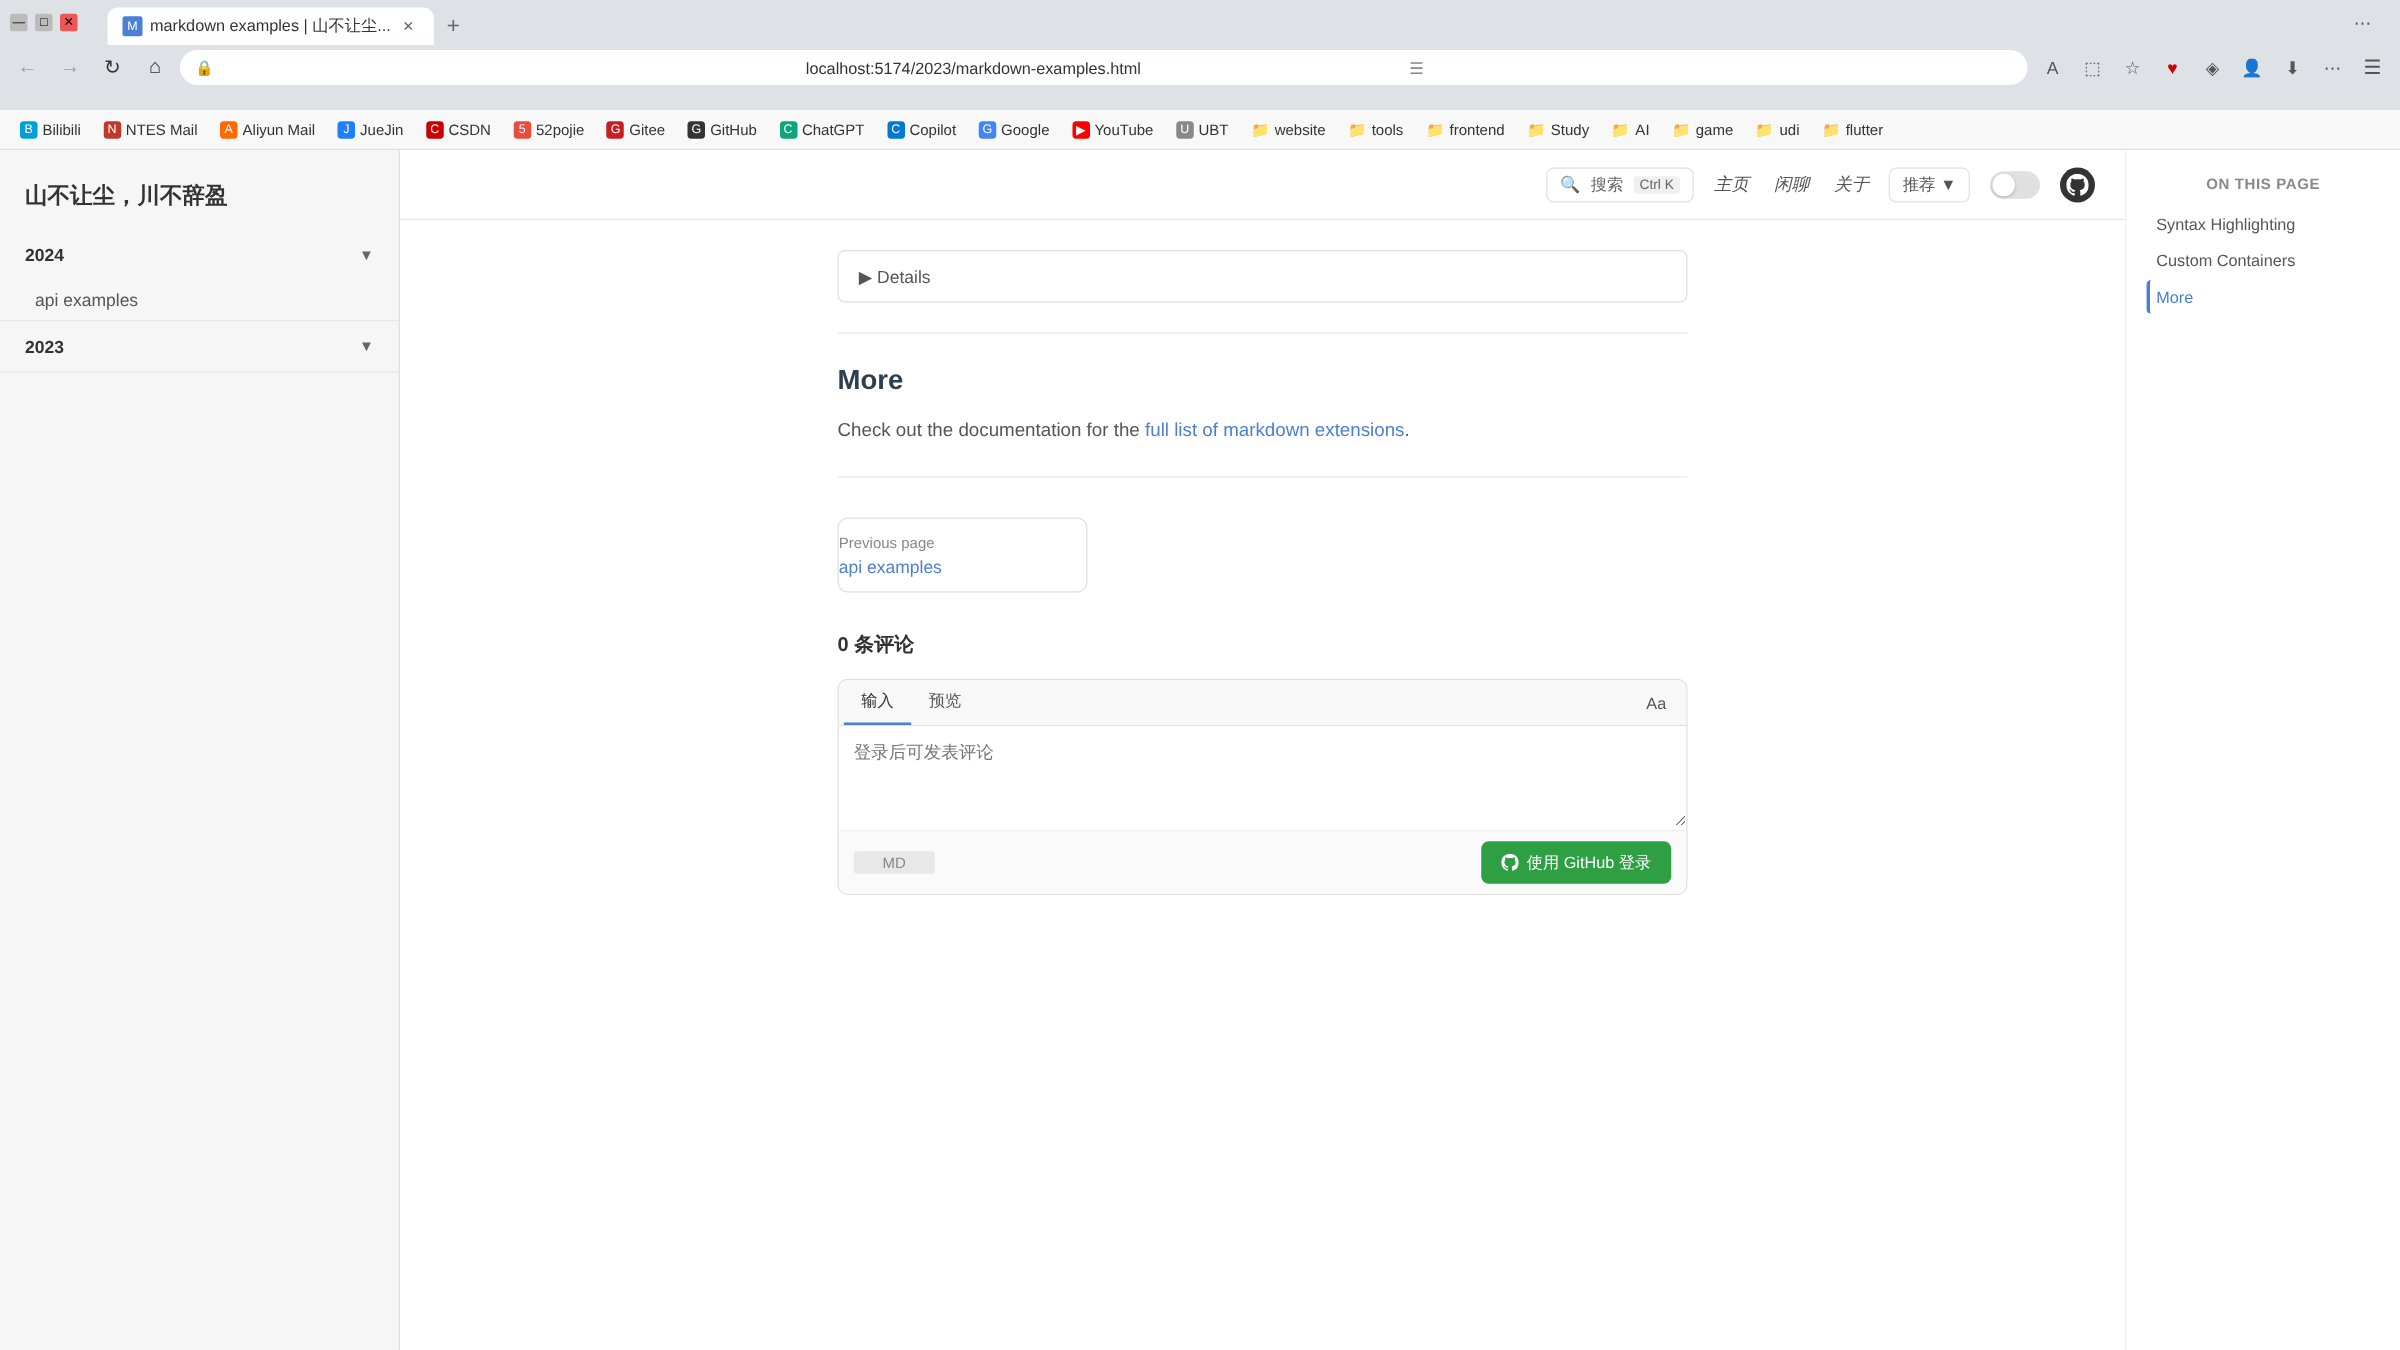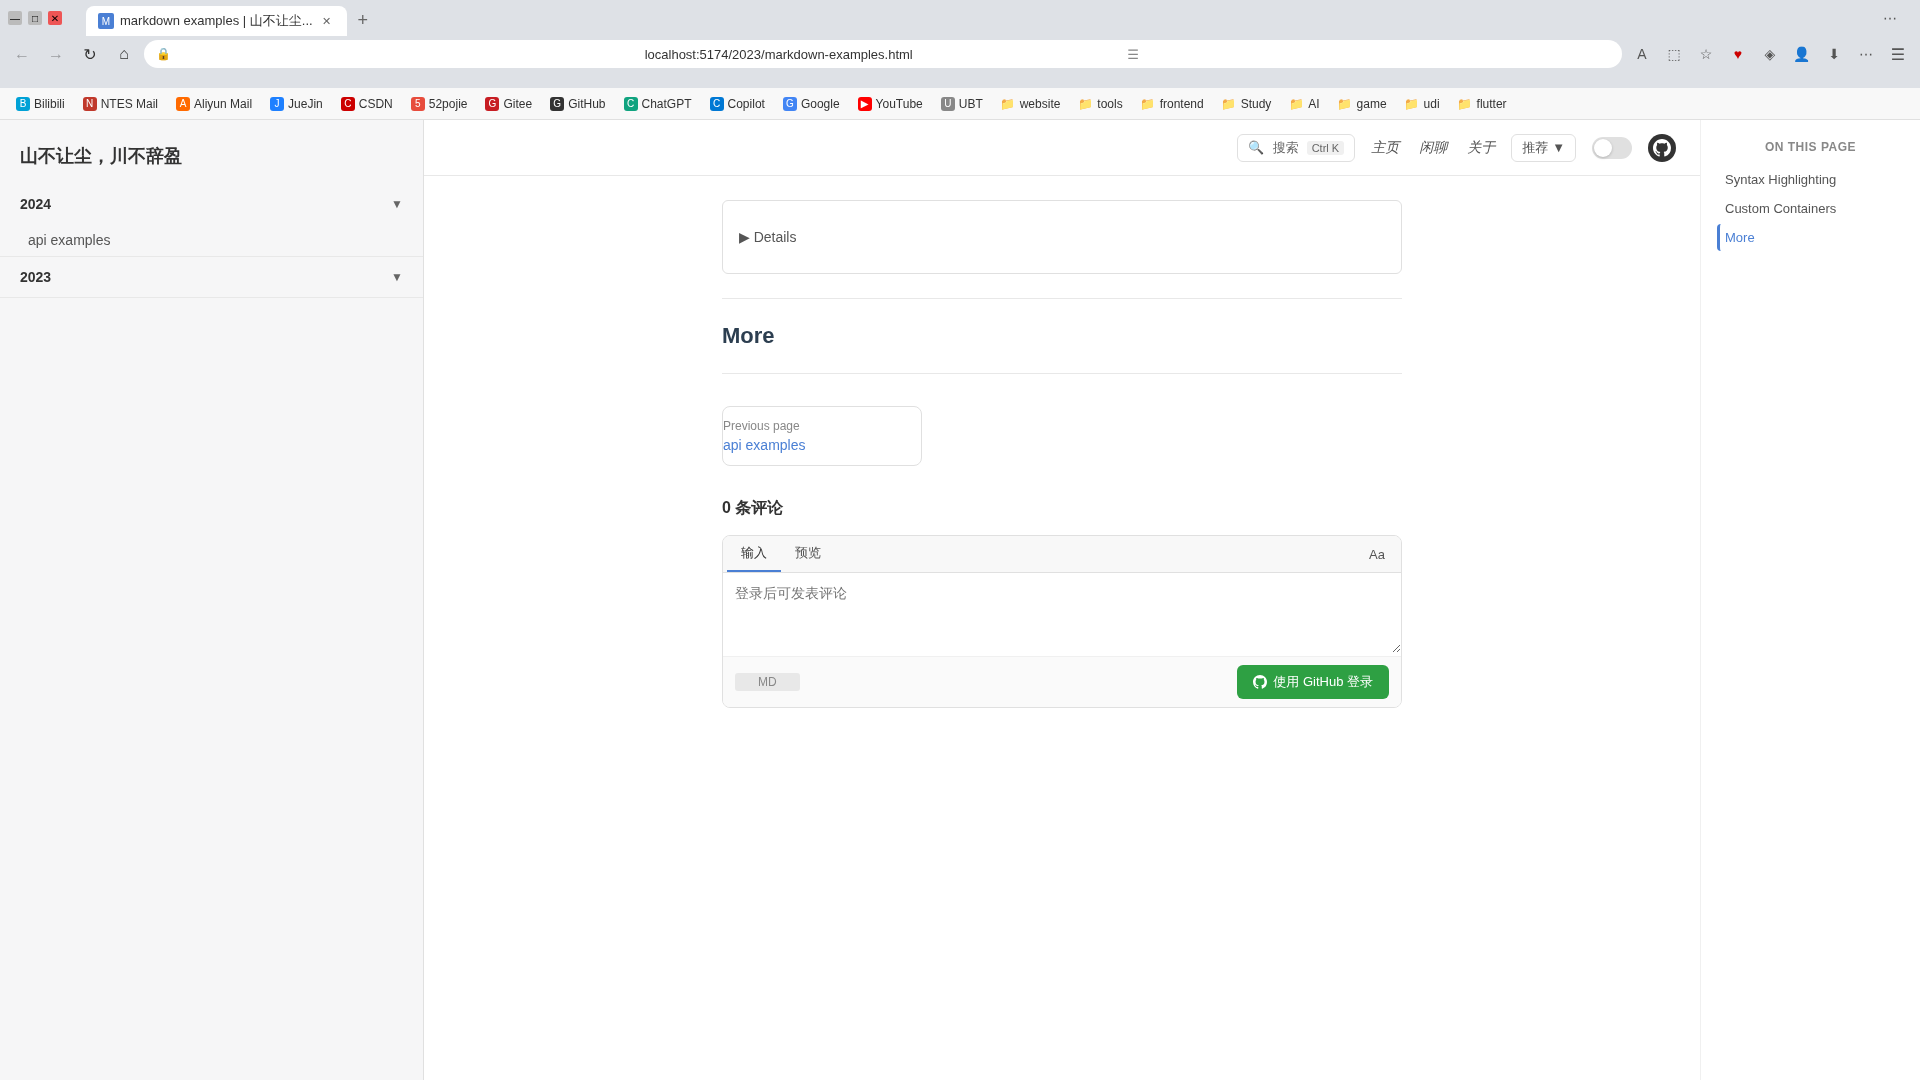--- a/index.html
+++ b/index.html
@@ -29,21 +29,21 @@
     
     .bookmarks-bar { height: 32px; background: #f8f8f8; border-bottom: 1px solid #e0e0e0; display: flex; align-items: center; padding: 0 8px; gap: 2px; overflow: hidden; }
     .bookmark-item { height: 24px; padding: 0 8px; border-radius: 4px; display: flex; align-items: center; gap: 4px; cursor: pointer; font-size: 12px; white-space: nowrap; color: #333; }
     .bookmark-icon { width: 14px; height: 14px; border-radius: 2px; font-size: 10px; display: flex; align-items: center; justify-content: center; flex-shrink: 0; }
     .folder-icon { color: #f0a500; font-size: 12px; }
 
     
     .main-layout { display: flex; height: calc(1080px - 88px - 32px); background: #fff; }
 
     
-    .sidebar { width: 424px; background: #f6f6f7; border-right: 1px solid #e0e0e0; overflow-y: auto; flex-shrink: 0; }
+    .sidebar { width: 320px; background: #f6f6f7; border-right: 1px solid #e0e0e0; overflow-y: auto; flex-shrink: 0; }
     .sidebar-header { padding: 24px 20px 16px; }
     .site-title { font-size: 18px; font-weight: 700; color: #333; }
     .sidebar-section { border-bottom: 1px solid #e8e8e8; }
     .sidebar-year { display: flex; align-items: center; justify-content: space-between; padding: 12px 20px; cursor: pointer; font-weight: 600; font-size: 14px; color: #333; }
     .chevron { font-size: 12px; color: #666; }
     .sidebar-link { display: block; padding: 8px 20px 8px 28px; color: #4a7fd4; font-size: 14px; cursor: pointer; text-decoration: none; }
     .sidebar-link.active { color: #4a7fd4; font-weight: 500; }
     .sidebar-item-plain { padding: 8px 20px 8px 28px; font-size: 14px; color: #555; }
 
     
@@ -56,21 +56,21 @@
     .search-kbd { background: #f0f0f0; border-radius: 3px; padding: 1px 5px; font-size: 11px; color: #666; }
     .nav-links { display: flex; align-items: center; gap: 20px; font-size: 14px; color: #555; font-style: italic; }
     .nav-link { cursor: pointer; }
     .recommend-btn { display: flex; align-items: center; gap: 4px; padding: 4px 10px; border-radius: 6px; border: 1px solid #e0e0e0; cursor: pointer; font-size: 13px; color: #555; }
     .toggle-btn { width: 40px; height: 22px; border-radius: 11px; background: #e0e0e0; position: relative; cursor: pointer; }
     .toggle-thumb { width: 18px; height: 18px; border-radius: 50%; background: #fff; position: absolute; top: 2px; left: 2px; box-shadow: 0 1px 3px rgba(0,0,0,0.2); }
     .github-icon { width: 28px; height: 28px; border-radius: 50%; background: #333; display: flex; align-items: center; justify-content: center; color: white; font-size: 16px; cursor: pointer; }
 
     
     .page-content { padding: 24px 0; }
-    .details-box { border: 1px solid #e0e0e0; border-radius: 6px; padding: 28px 16px; margin-bottom: 24px; cursor: pointer; color: #555; font-size: 14px; }
+    .details-box { border: 1px solid #e0e0e0; border-radius: 6px; padding: 12px 16px; margin-bottom: 24px; cursor: pointer; color: #555; font-size: 14px; }
     .section-divider { border: none; border-top: 1px solid #e8e8e8; margin: 24px 0; }
     .section-title { font-size: 22px; font-weight: 700; color: #2c3e50; margin-bottom: 16px; }
     .section-text { font-size: 15px; color: #555; line-height: 1.6; margin-bottom: 12px; }
     .text-link { color: #4a7fd4; text-decoration: none; }
 
     
     .pagination { margin: 32px 0; }
     .prev-page { border: 1px solid #e0e0e0; border-radius: 8px; padding: 12px 0; display: inline-block; min-width: 200px; cursor: pointer; }
     .prev-label { font-size: 12px; color: #888; margin-bottom: 4px; }
     .prev-title { color: #4a7fd4; font-size: 14px; font-weight: 500; }
@@ -297,20 +297,24 @@
     <div class="content-inner">
       <div class="page-content">
 
         <div class="details-box">
           <span>▶ Details</span>
         </div>
 
         <hr class="section-divider">
 
         <h2 class="section-title">More</h2>
+        <p class="section-text">
+          <span>Check out the documentation for the</span>
+          <a class="text-link"> <span>full list of markdown extensions</span></a><span>.</span>
+        </p>
 
         <hr class="section-divider">
 
         <div class="pagination">
           <div class="prev-page">
             <div class="prev-label">Previous page</div>
             <div class="prev-title">api examples</div>
           </div>
         </div>
 

